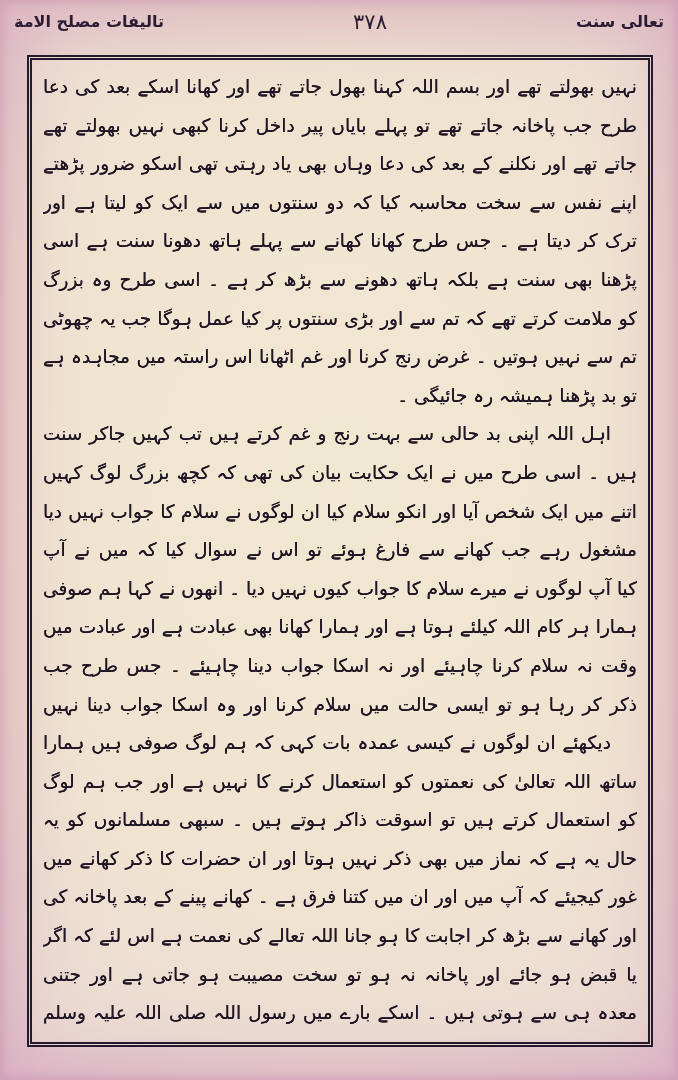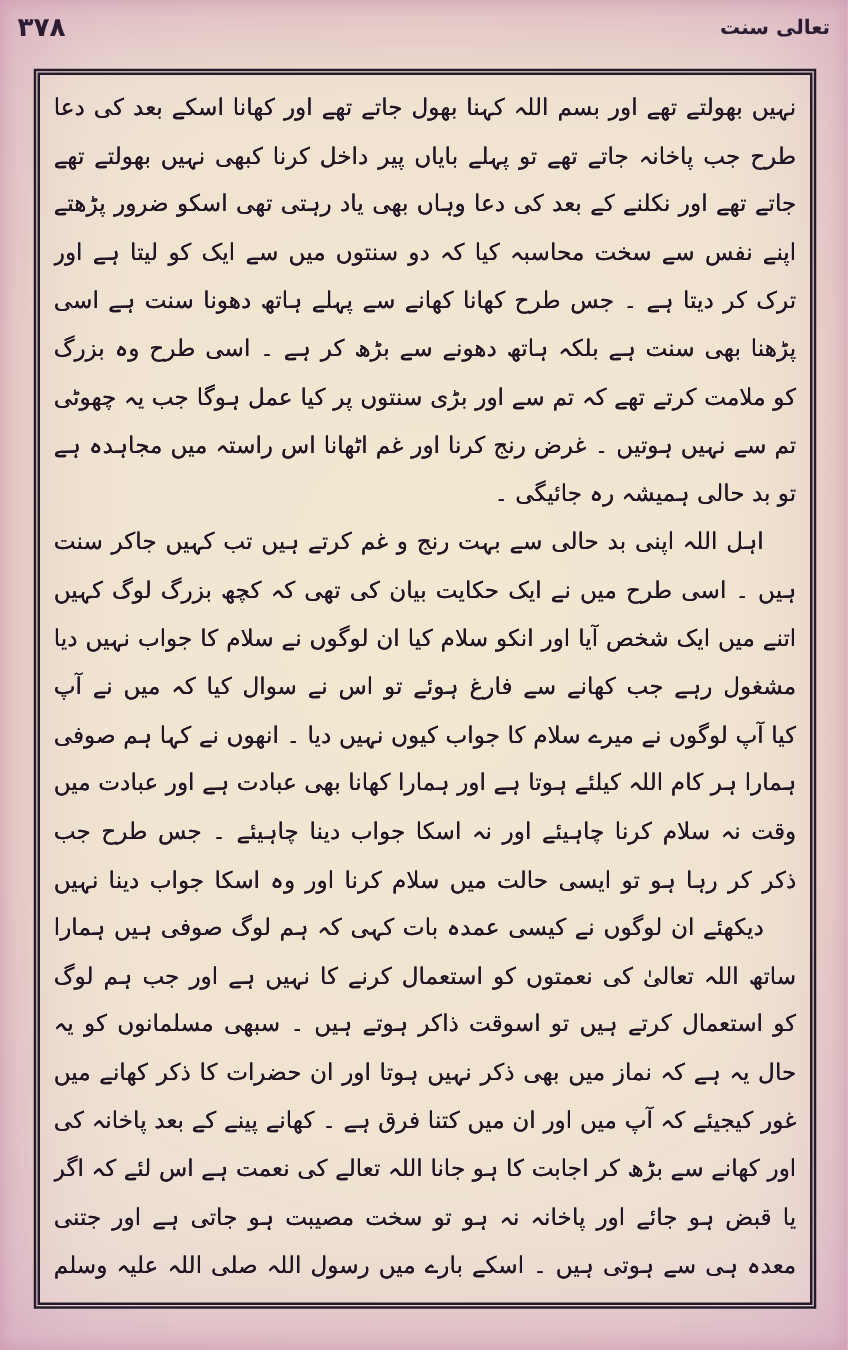--- a/index.html
+++ b/index.html
@@ -37,21 +37,21 @@
     color: #2b1c33;
   }
   .hdr-right, .hdr-left {
     font-size: 16px;
     font-weight: bold;
     padding-top: 4px;
     letter-spacing: 0.5px;
   }
   .hdr-center {
     font-size: 21px;
-    font-weight: bold;
+    font-weight: normal;
     padding-top: 2px;
   }
   .page-frame {
     position: absolute;
     top: 55px;
     left: 27px;
     right: 25px;
     bottom: 33px;
     border: 5px double #241a2b;
     background: rgba(244,236,213,0.35);
@@ -79,34 +79,35 @@
   }
 </style>
 </head>
 <body>
 
 <div class="scan-vignette"></div>
 
 <div class="page-header">
   <span class="hdr-right">تعالی سنت</span>
   <span class="hdr-center">۳۷۸</span>
+  <span class="hdr-left">تالیفات مصلح الامة</span>
 </div>
 
 <div class="page-frame">
   <div class="text-body">
       <div class="para">
         <div class="line">نہیں بھولتے تھے اور بسم اللہ کہنا بھول جاتے تھے اور کھانا اسکے بعد کی دعا پڑھتے تھے ۔ اسی</div>
         <div class="line">طرح جب پاخانہ جاتے تھے تو پہلے بایاں پیر داخل کرنا کبھی نہیں بھولتے تھے لیکن دعا پڑھنا بھول</div>
         <div class="line">جاتے تھے اور نکلنے کے بعد کی دعا وہاں بھی یاد رہتی تھی اسکو ضرور پڑھتے تھے اس پر انھوں</div>
         <div class="line">اپنے نفس سے سخت محاسبہ کیا کہ دو سنتوں میں سے ایک کو لیتا ہے اور دوسرے کو کیوں</div>
         <div class="line">ترک کر دیتا ہے ۔ جس طرح کھانا کھانے سے پہلے ہاتھ دھونا سنت ہے اسی طرح بسم اللہ</div>
         <div class="line">پڑھنا بھی سنت ہے بلکہ ہاتھ دھونے سے بڑھ کر ہے ۔ اسی طرح وہ بزرگ برابر اپنے نفس</div>
         <div class="line">کو ملامت کرتے تھے کہ تم سے اور بڑی سنتوں پر کیا عمل ہوگا جب یہ چھوٹی چھوٹی سنتیں</div>
         <div class="line">تم سے نہیں ہوتیں ۔ غرض رنج کرنا اور غم اٹھانا اس راستہ میں مجاہدہ ہے اگر غم نہیں کروگے</div>
-        <div class="line line-last">تو بد حالی ہمیشہ رہ جائیگی ۔</div>
+        <div class="line line-last">تو بد پڑھنا ہمیشہ رہ جائیگی ۔</div>
       </div>
       <div class="para">
         <div class="line">اہل اللہ اپنی بد حالی سے بہت رنج و غم کرتے ہیں تب کہیں جاکر سنت اور فرض کو پکڑتے</div>
         <div class="line">ہیں ۔ اسی طرح میں نے ایک حکایت بیان کی تھی کہ کچھ بزرگ لوگ کہیں کھانا کھا رہے تھے</div>
         <div class="line">اتنے میں ایک شخص آیا اور انکو سلام کیا ان لوگوں نے سلام کا جواب نہیں دیا بلکہ کھانے میں</div>
         <div class="line">مشغول رہے جب کھانے سے فارغ ہوئے تو اس نے سوال کیا کہ میں نے آپ لوگوں کو سلام</div>
         <div class="line">کیا آپ لوگوں نے میرے سلام کا جواب کیوں نہیں دیا ۔ انھوں نے کہا ہم صوفی لوگ ہیں</div>
         <div class="line">ہمارا ہر کام اللہ کیلئے ہوتا ہے اور ہمارا کھانا بھی عبادت ہے اور عبادت میں مشغولی کے</div>
         <div class="line">وقت نہ سلام کرنا چاہیئے اور نہ اسکا جواب دینا چاہیئے ۔ جس طرح جب کوئی آدمی نماز یا</div>
         <div class="line line-last">ذکر کر رہا ہو تو ایسی حالت میں سلام کرنا اور وہ اسکا جواب دینا نہیں چاہیئے</div>

